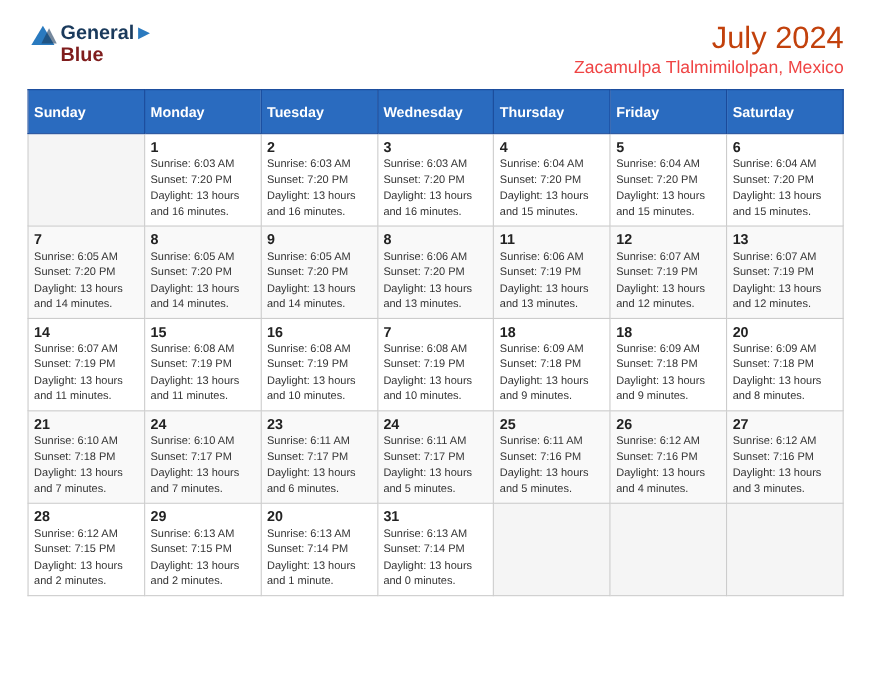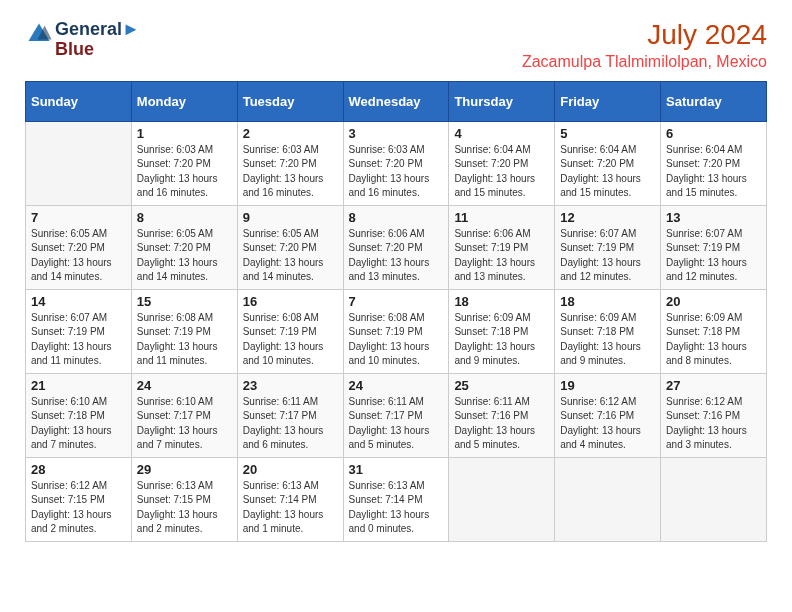--- a/index.html
+++ b/index.html
@@ -223,21 +223,21 @@
         </td>
         <td>
           <span class="day-number">24</span>
           <div class="day-info">Sunrise: 6:11 AM<br>Sunset: 7:17 PM<br>Daylight: 13 hours<br>and 5 minutes.</div>
         </td>
         <td>
           <span class="day-number">25</span>
           <div class="day-info">Sunrise: 6:11 AM<br>Sunset: 7:16 PM<br>Daylight: 13 hours<br>and 5 minutes.</div>
         </td>
         <td>
-          <span class="day-number">19</span>
+          <span class="day-number">26</span>
           <div class="day-info">Sunrise: 6:12 AM<br>Sunset: 7:16 PM<br>Daylight: 13 hours<br>and 4 minutes.</div>
         </td>
         <td>
           <span class="day-number">27</span>
           <div class="day-info">Sunrise: 6:12 AM<br>Sunset: 7:16 PM<br>Daylight: 13 hours<br>and 3 minutes.</div>
         </td>
       </tr>
       <tr>
         <td>
           <span class="day-number">28</span>

